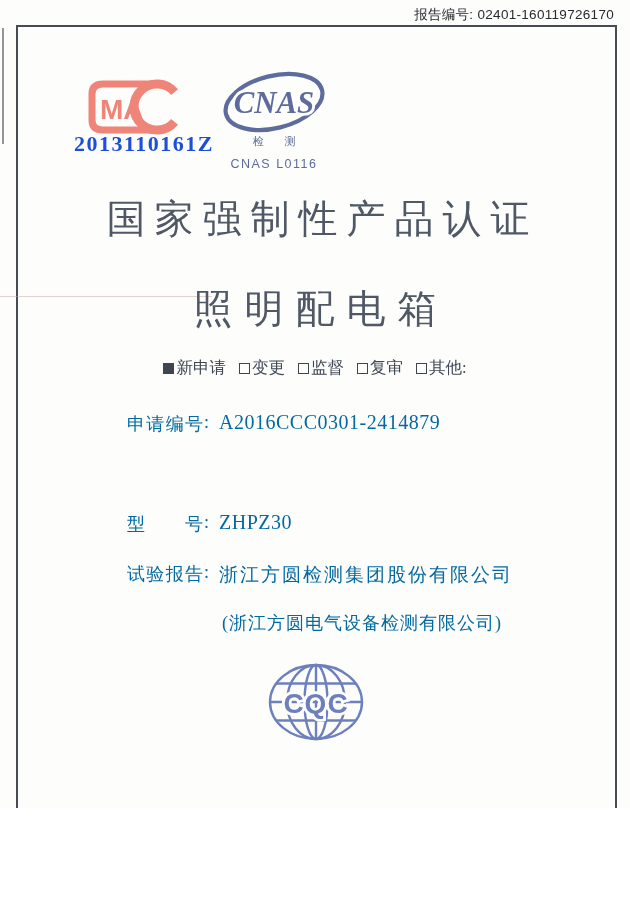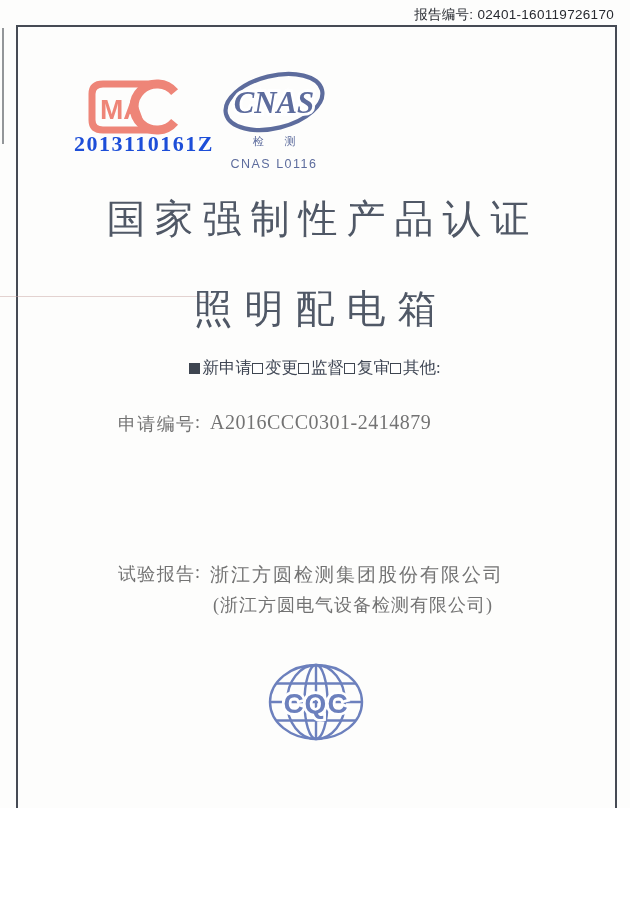--- a/index.html
+++ b/index.html
@@ -42,34 +42,34 @@
     color:#505866;font-weight:500;
   }
   .title-sub{
     position:absolute;left:0;top:282px;width:630px;text-align:center;
     font-size:39px;letter-spacing:12px;padding-left:12px;box-sizing:border-box;
     color:#505866;font-weight:500;
   }
 
   .apptype{
     position:absolute;left:0;top:357px;width:630px;
-    display:flex;justify-content:center;align-items:center;
+    display:flex;justify-content:center;align-items:center;gap:13px;
     font-size:16.5px;color:#3f4654;
   }
   .opt{display:flex;align-items:center;gap:2px;}
   .box{width:11px;height:11px;border:1.5px solid #3e4550;display:inline-block;box-sizing:border-box;background:#fff;}
   .box.filled{background:#3e4550;}
 
-  .field{position:absolute;left:118px;font-size:18px;color:#737373;white-space:nowrap;}
+  .field{position:absolute;left:127px;font-size:18px;color:#0369a1;white-space:nowrap;}
   .f-label{display:inline-block;width:76px;text-align:justify;text-align-last:justify;vertical-align:top;}
   .f-colon{display:inline-block;margin:0 10px 0 1px;vertical-align:top;}
   .f-value{display:inline-block;vertical-align:top;}
   .f-value.latin{font-size:20px;letter-spacing:.5px;margin-top:-1px;}
   .f-value.cn{font-size:19px;letter-spacing:2px;}
-  .f-value .l2{display:block;font-size:18px;letter-spacing:1px;margin-top:5px;margin-left:3px;}
+  .f-value .l2{display:block;font-size:18px;letter-spacing:1px;margin-top:23px;margin-left:3px;}
 
   .cqc-logo{position:absolute;left:267px;top:660px;width:98px;height:84px;}
 </style>
 </head>
 <body>
 
 <div class="page">
 
   <div class="report-no"><span>报告编号:</span> <span>02401-160119726170</span></div>
 
@@ -115,20 +115,23 @@
       </span>
     <span class="opt">
         <span class="box"></span>
         <span>其他:</span>
       </span>
   </div>
 
   <div class="field" style="top:412px">
     <span class="f-label">申请编号</span><span class="f-colon">:</span><span class="f-value latin">A2016CCC0301-2414879</span>
   </div>
+  <div class="field" style="top:512px">
+    <span class="f-label">型号</span><span class="f-colon">:</span><span class="f-value latin">ZHPZ30</span>
+  </div>
   <div class="field" style="top:562px">
     <span class="f-label">试验报告</span><span class="f-colon">:</span><span class="f-value cn"><span>浙江方圆检测集团股份有限公司</span><span class="l2">(浙江方圆电气设备检测有限公司)</span></span>
   </div>
 
   <svg class="cqc-logo" viewBox="0 0 98 82">
     <g fill="none" stroke="#6c80bd" stroke-width="2.4">
       <ellipse cx="49" cy="41" rx="46" ry="37"></ellipse>
       <ellipse cx="49" cy="41" rx="29" ry="37"></ellipse>
       <ellipse cx="49" cy="41" rx="11.5" ry="37"></ellipse>
       <line x1="49" y1="4" x2="49" y2="78"></line>

